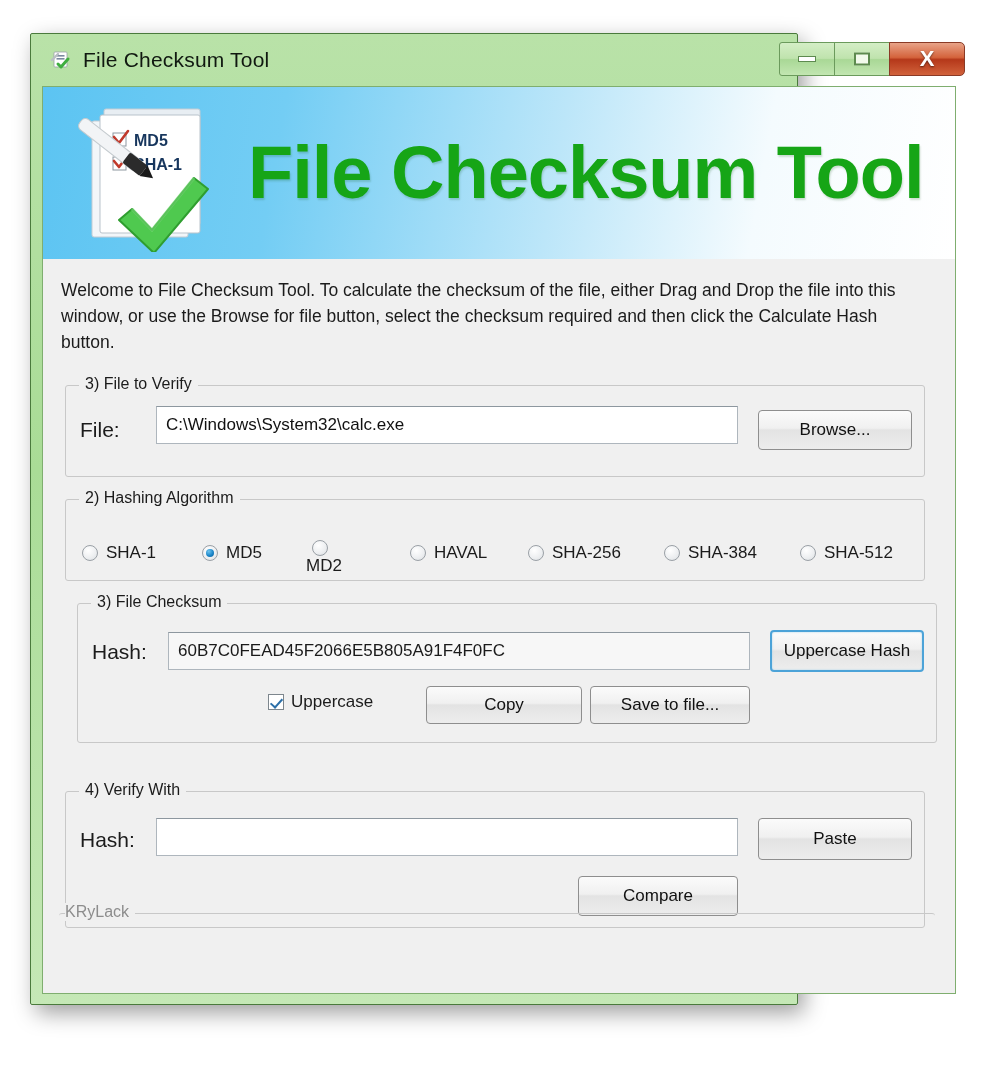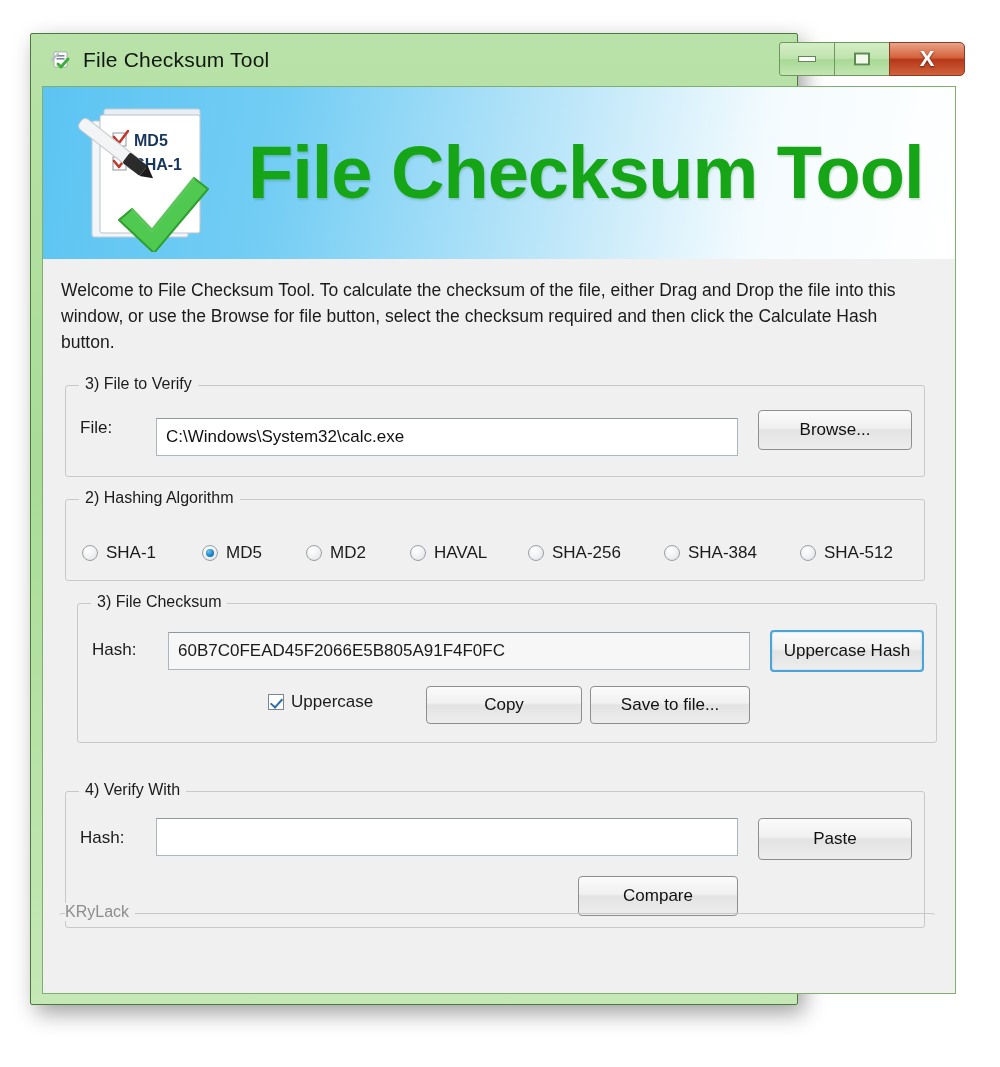--- a/index.html
+++ b/index.html
@@ -173,21 +173,21 @@
   }
 
   #grp-file    { left: 22px; top: 298px;  width: 860px; height: 92px; }
   #grp-algo    { left: 22px; top: 412px;  width: 860px; height: 82px; }
   #grp-check   { left: 22px; top: 516px;  width: 860px; height: 140px; margin-left: 12px; }
   #grp-verify  { left: 22px; top: 676px;  width: 860px; height: 137px; margin-top: 28px; }
   #grp-brand   { left: 16px; top: 826px;  width: 876px; height: 70px; border-bottom: none; border-left: none; border-right: none; }
 
   .field-label {
     position: absolute;
-    font-size: 17px;
+    font-size: 21px;
     color: #1b1b1b;
   }
 
   
   .tinput {
     position: absolute;
     box-sizing: border-box;
     border: 1px solid #aeb6bd;
     border-top-color: #8d979f;
     background: #ffffff;
@@ -360,39 +360,39 @@
       <div id="banner-title">File Checksum Tool</div>
     </div>
 
     <div id="welcome">Welcome to File Checksum Tool. To calculate the checksum of the file, either Drag and Drop the file into this window, or use the Browse for file button, select the checksum required and then click the Calculate Hash button.</div>
 
     <div class="group" id="grp-file">
       <div class="group-title">3) File to Verify</div>
 
       <div class="field-label" style="left:14px; top:32px;">File:</div>
 
-      <input class="tinput" id="file-input" type="text" style="left: 90px; top: 32px; width: 582px;" value="C:\Windows\System32\calc.exe">
+      <input class="tinput" id="file-input" type="text" style="left: 90px; top: 20px; width: 582px;" value="C:\Windows\System32\calc.exe">
 
       <div class="btn" id="btn-browse" style="left:692px; top:24px; width:154px; height:40px;">Browse...</div>
     </div>
 
     <div class="group" id="grp-algo">
       <div class="group-title">2) Hashing Algorithm</div>
 
       <div class="radio-item" style="left:16px;">
         <span class="radio-dot"></span>
         <span class="radio-label">SHA-1</span>
       </div>
 
       <div class="radio-item" style="left:136px;">
         <span class="radio-dot on"></span>
         <span class="radio-label">MD5</span>
       </div>
 
-      <div class="radio-item" style="left:240px;">
+      <div class="radio-item" style="left:240px;flex-direction:column;">
         <span class="radio-dot"></span>
         <span class="radio-label">MD2</span>
       </div>
 
       <div class="radio-item" style="left:344px;">
         <span class="radio-dot"></span>
         <span class="radio-label">HAVAL</span>
       </div>
 
       <div class="radio-item" style="left:462px;text-align:center;">

